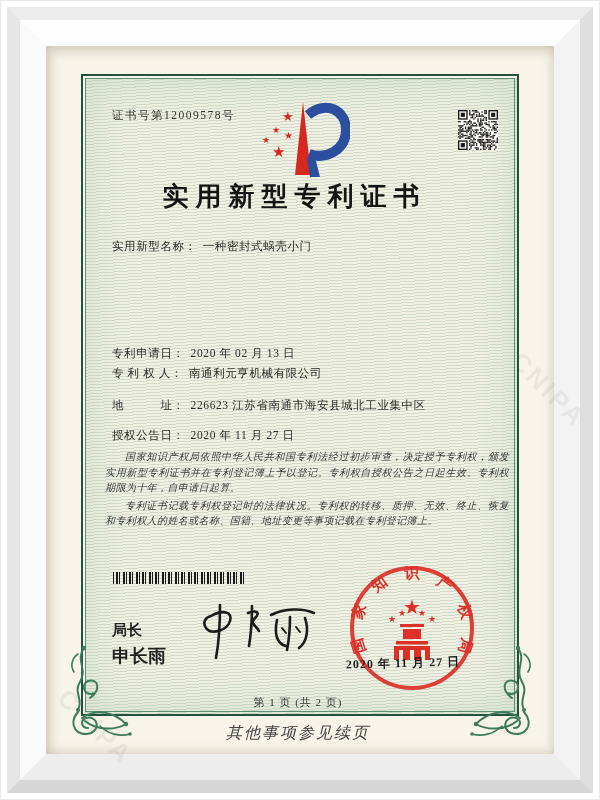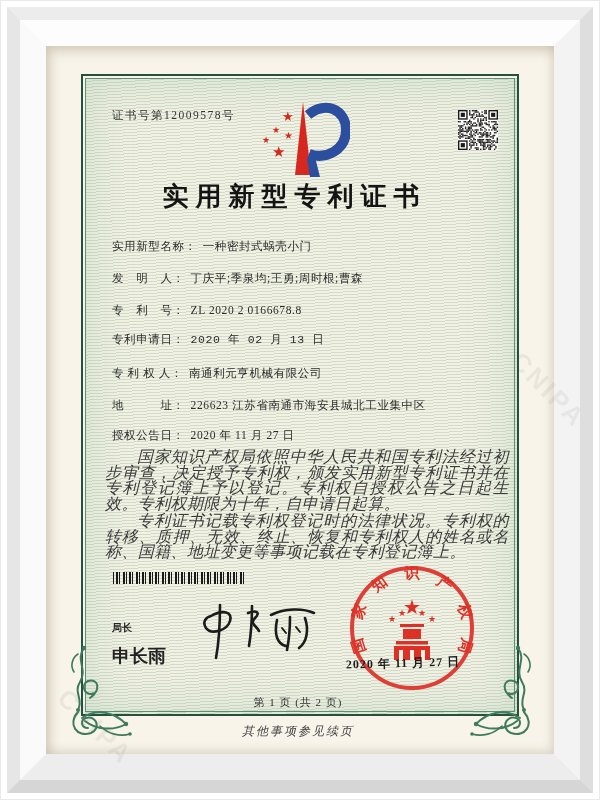--- a/index.html
+++ b/index.html
@@ -35,45 +35,45 @@
   .title{position:absolute;left:81px;top:179px;width:427px;text-align:center;
     font-size:26px;font-weight:bold;letter-spacing:7px;color:#141414;}
   
   .row{position:absolute;left:112px;width:400px;font-size:11.5px;color:#2b2b2b;
     letter-spacing:.6px;white-space:nowrap;}
   .row .lbl{color:#2b2b2b;}
   .row .val{margin-left:6px;text-align:center;}
   .row2{position:absolute;left:305px;top:0;}
   
   .paras{position:absolute;left:105px;top:449px;width:404px;}
-  .paras p{margin:0 0 2px 0;font-size:16px;line-height:15.5px;font-style:italic;
+  .paras p{margin:0 0 2px 0;font-size:10px;line-height:15.5px;font-style:italic;
     text-indent:2em;text-align:justify;color:#3a3a3a;letter-spacing:.4px;}
   
   .barcode{position:absolute;left:113px;top:572px;width:133px;height:12px;
     background:repeating-linear-gradient(90deg,#1a1a1a 0 1px,transparent 1px 3px,
       #1a1a1a 3px 5px,transparent 5px 6px,#1a1a1a 6px 7px,transparent 7px 10px,
       #1a1a1a 10px 12px,transparent 12px 13px);}
   
-  .signer-title{position:absolute;left:112px;top:621px;font-size:10px;font-weight:600;color:#222;
+  .signer-title{position:absolute;left:112px;top:621px;font-size:15px;font-weight:600;color:#222;
     font-family:"Liberation Sans","DejaVu Sans",sans-serif;}
   .signer-name{position:absolute;left:112px;top:644px;font-size:18px;font-weight:600;color:#222;
     font-family:"Liberation Sans","DejaVu Sans",sans-serif;}
   .signature{position:absolute;left:193px;top:600px;width:126px;height:66px;}
   
   .seal{position:absolute;left:350px;top:566px;width:124px;height:124px;}
   .seal-ring{position:absolute;inset:0;border:4px solid rgba(221,48,39,.92);border-radius:50%;}
   .seal svg{position:absolute;inset:0;}
   .seal-date{position:absolute;left:330px;top:655px;width:146px;text-align:center;
     font-size:12px;font-weight:bold;color:#1c1c1c;letter-spacing:1px;transform:rotate(-1.5deg);
     white-space:nowrap;}
   
   .page-info{position:absolute;left:81px;top:695px;width:434px;text-align:center;
     font-size:11px;color:#333;letter-spacing:1px;}
   .footer-note{position:absolute;left:81px;top:723px;width:434px;text-align:center;
-    font-size:12px;font-style:italic;color:#444;letter-spacing:2px;}
+    font-size:16px;font-style:italic;color:#444;letter-spacing:2px;}
   .flourish{position:absolute;width:82px;height:102px;}
   .flourish.left{left:60px;top:642px;}
   .flourish.right{left:460px;top:642px;transform:scaleX(-1);}
 </style>
 </head>
 <body>
 
 <div class="stage">
 
   <div class="frame-outer"></div>
@@ -466,27 +466,21 @@
         <rect x="23" y="28" width="1" height="1"></rect>
         <rect x="26" y="28" width="1" height="1"></rect>
       </g>
   </svg>
 
   <div class="title">实用新型专利证书</div>
 
   <div class="row" style="top:239px;">
     <span class="lbl">实用新型名称：</span><span class="val">一种密封式蜗壳小门</span>
   </div>
-  <div class="row" style="top:271px;">
-    <span class="lbl">发　明　人：</span><span class="val">丁庆平;季泉均;王勇;周时根;曹森</span>
-  </div>
-  <div class="row" style="top:303px;">
-    <span class="lbl">专　利　号：</span><span class="val">ZL 2020 2 0166678.8</span>
-  </div>
-  <div class="row" style="top:332px;font-family:Liberation Mono, monospace;">
+  <div class="row" style="top:346px;">
     <span class="lbl">专利申请日：</span><span class="val">2020 年 02 月 13 日</span>
   </div>
   <div class="row" style="top:366px;">
     <span class="lbl">专 利 权 人：</span><span class="val">南通利元亨机械有限公司</span>
   </div>
   <div class="row" style="top:398px;">
     <span class="lbl">地　　　址：</span><span class="val">226623 江苏省南通市海安县城北工业集中区</span>
   </div>
   <div class="row" style="top:428px;">
     <span class="lbl">授权公告日：</span><span class="val">2020 年 11 月 27 日</span>

